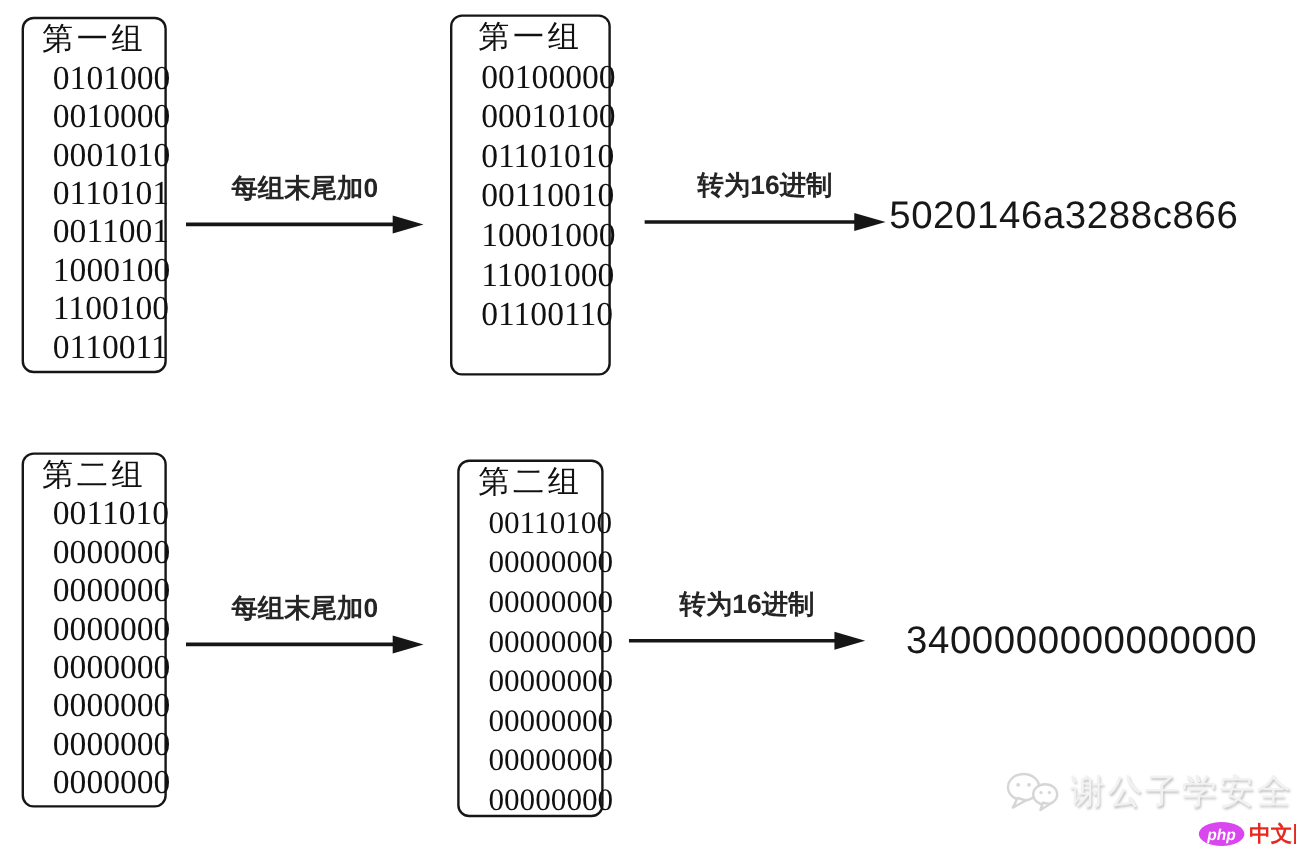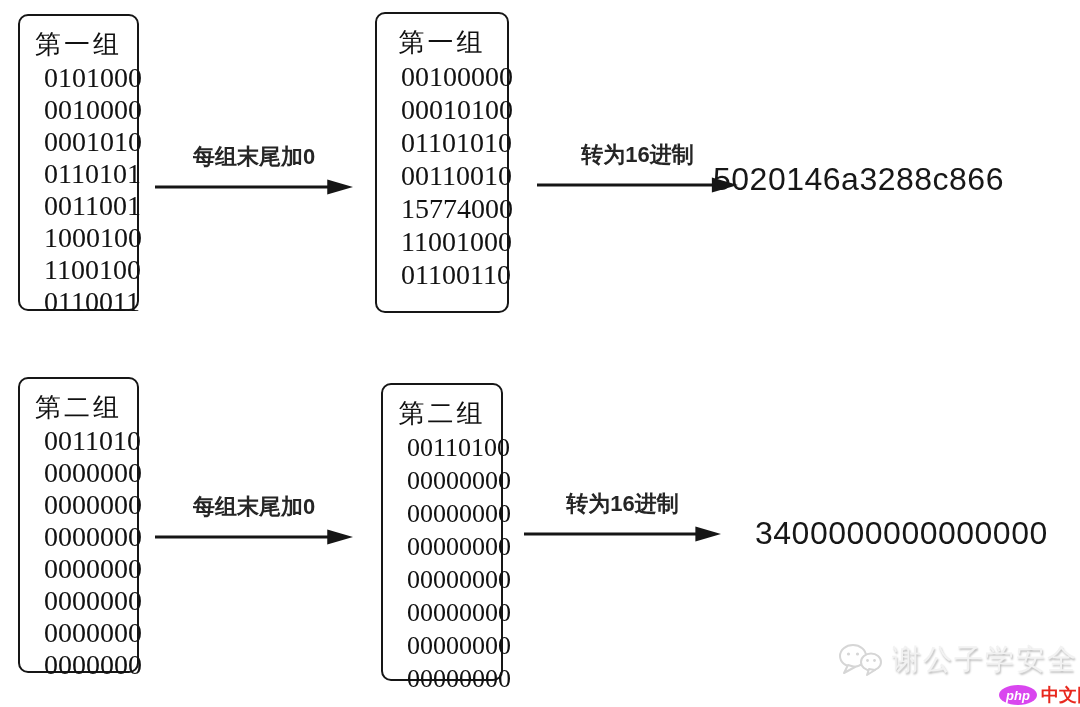--- a/index.html
+++ b/index.html
@@ -10,21 +10,21 @@
 
   
   .bin-box {
     position:absolute; box-sizing:border-box;
     border:2.5px solid #161616; border-radius:10px;
     text-align:center; background:#ffffff;
   }
   .box-title {
     font-family:"Liberation Serif","DejaVu Serif",serif;
     font-size:26px; line-height:34px; letter-spacing:3px; color:#111;
-    padding-top:12px; white-space:nowrap;
+    padding-top:0; white-space:nowrap;
   }
   .bin-rows { color:#111; }
   .bin-rows div {
     font-family:"Liberation Serif","DejaVu Serif",serif;
     white-space:nowrap;
     padding-left:24px;
   }
   #box1 { left:18px;  top:14px;  width:121px; height:297px; }
   #box2 { left:375px; top:12px;  width:134px; height:301px; }
   #box3 { left:18px;  top:377px; width:121px; height:296px; }
@@ -46,21 +46,21 @@
   #arrow1 { left:155px; top:142px; width:198px; }
   #arrow2 { left:537px; top:140px; width:201px; }
   #arrow3 { left:155px; top:492px; width:198px; }
   #arrow4 { left:524px; top:489px; width:197px; }
 
   
   .hex-result {
     position:absolute; font-size:32px; color:#171717;
     letter-spacing:0.5px; white-space:nowrap;
   }
-  #hex1 { left:713px; top:161px;text-align:center; }
+  #hex1 { left:741px; top:161px;text-align:center; }
   #hex2 { left:755px; top:515px; }
 
   
   .wechat-mark {
     position:absolute; left:838px; top:640px;
     display:flex; align-items:center; gap:8px;
   }
   .wechat-name {
     font-size:29px; letter-spacing:2px; color:#f2f2f2;
     text-shadow:1px 2px 2px #bfbfbf; white-space:nowrap;
@@ -106,21 +106,21 @@
     </svg>
   </div>
 
   <div class="bin-box" id="box2">
     <div class="box-title">第一组</div>
     <div class="bin-rows">
         <div>00100000</div>
         <div>00010100</div>
         <div>01101010</div>
         <div>00110010</div>
-        <div>15774000</div>
+        <div>10001000</div>
         <div>11001000</div>
         <div>01100110</div>
       </div>
   </div>
 
   <div class="arrow" id="arrow2">
     <div class="arrow-label">转为16进制</div>
     <svg class="arrow-svg" viewBox="0 0 200 16" preserveAspectRatio="none">
       <line x1="0" y1="8" x2="176" y2="8" stroke="#161616" stroke-width="3"></line>
       <polygon points="174,0.5 200,8 174,15.5" fill="#161616"></polygon>

